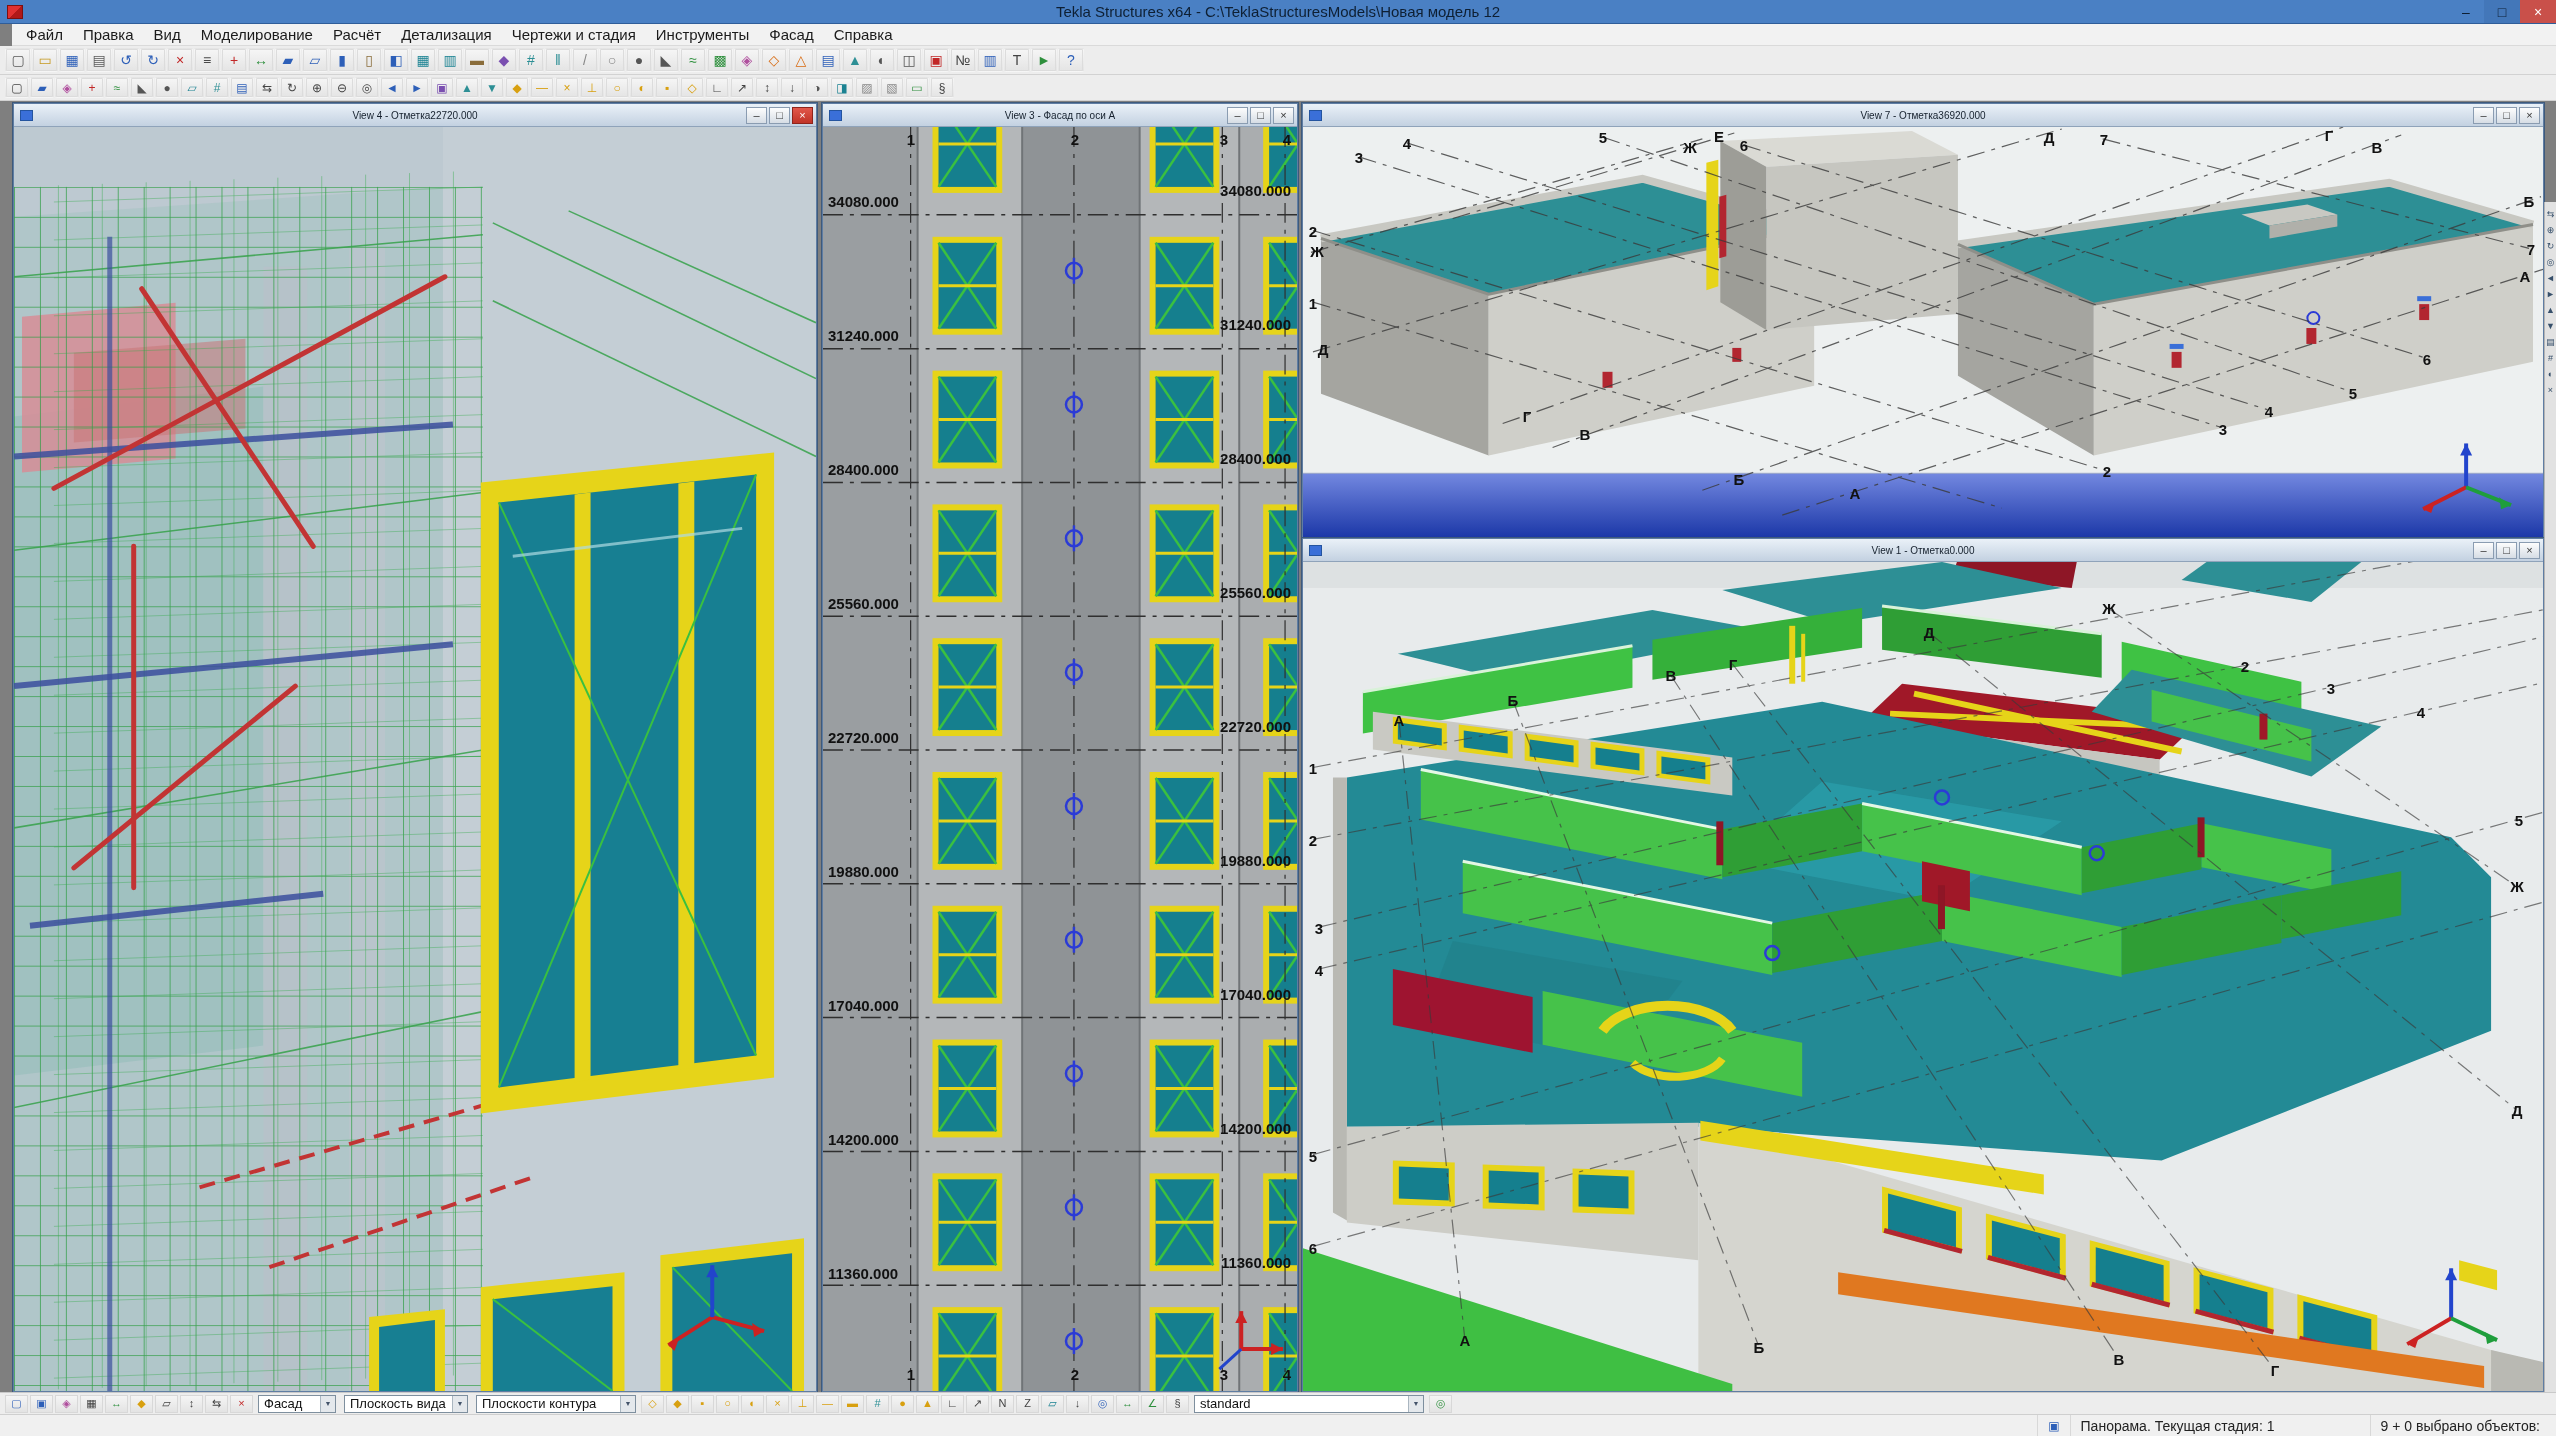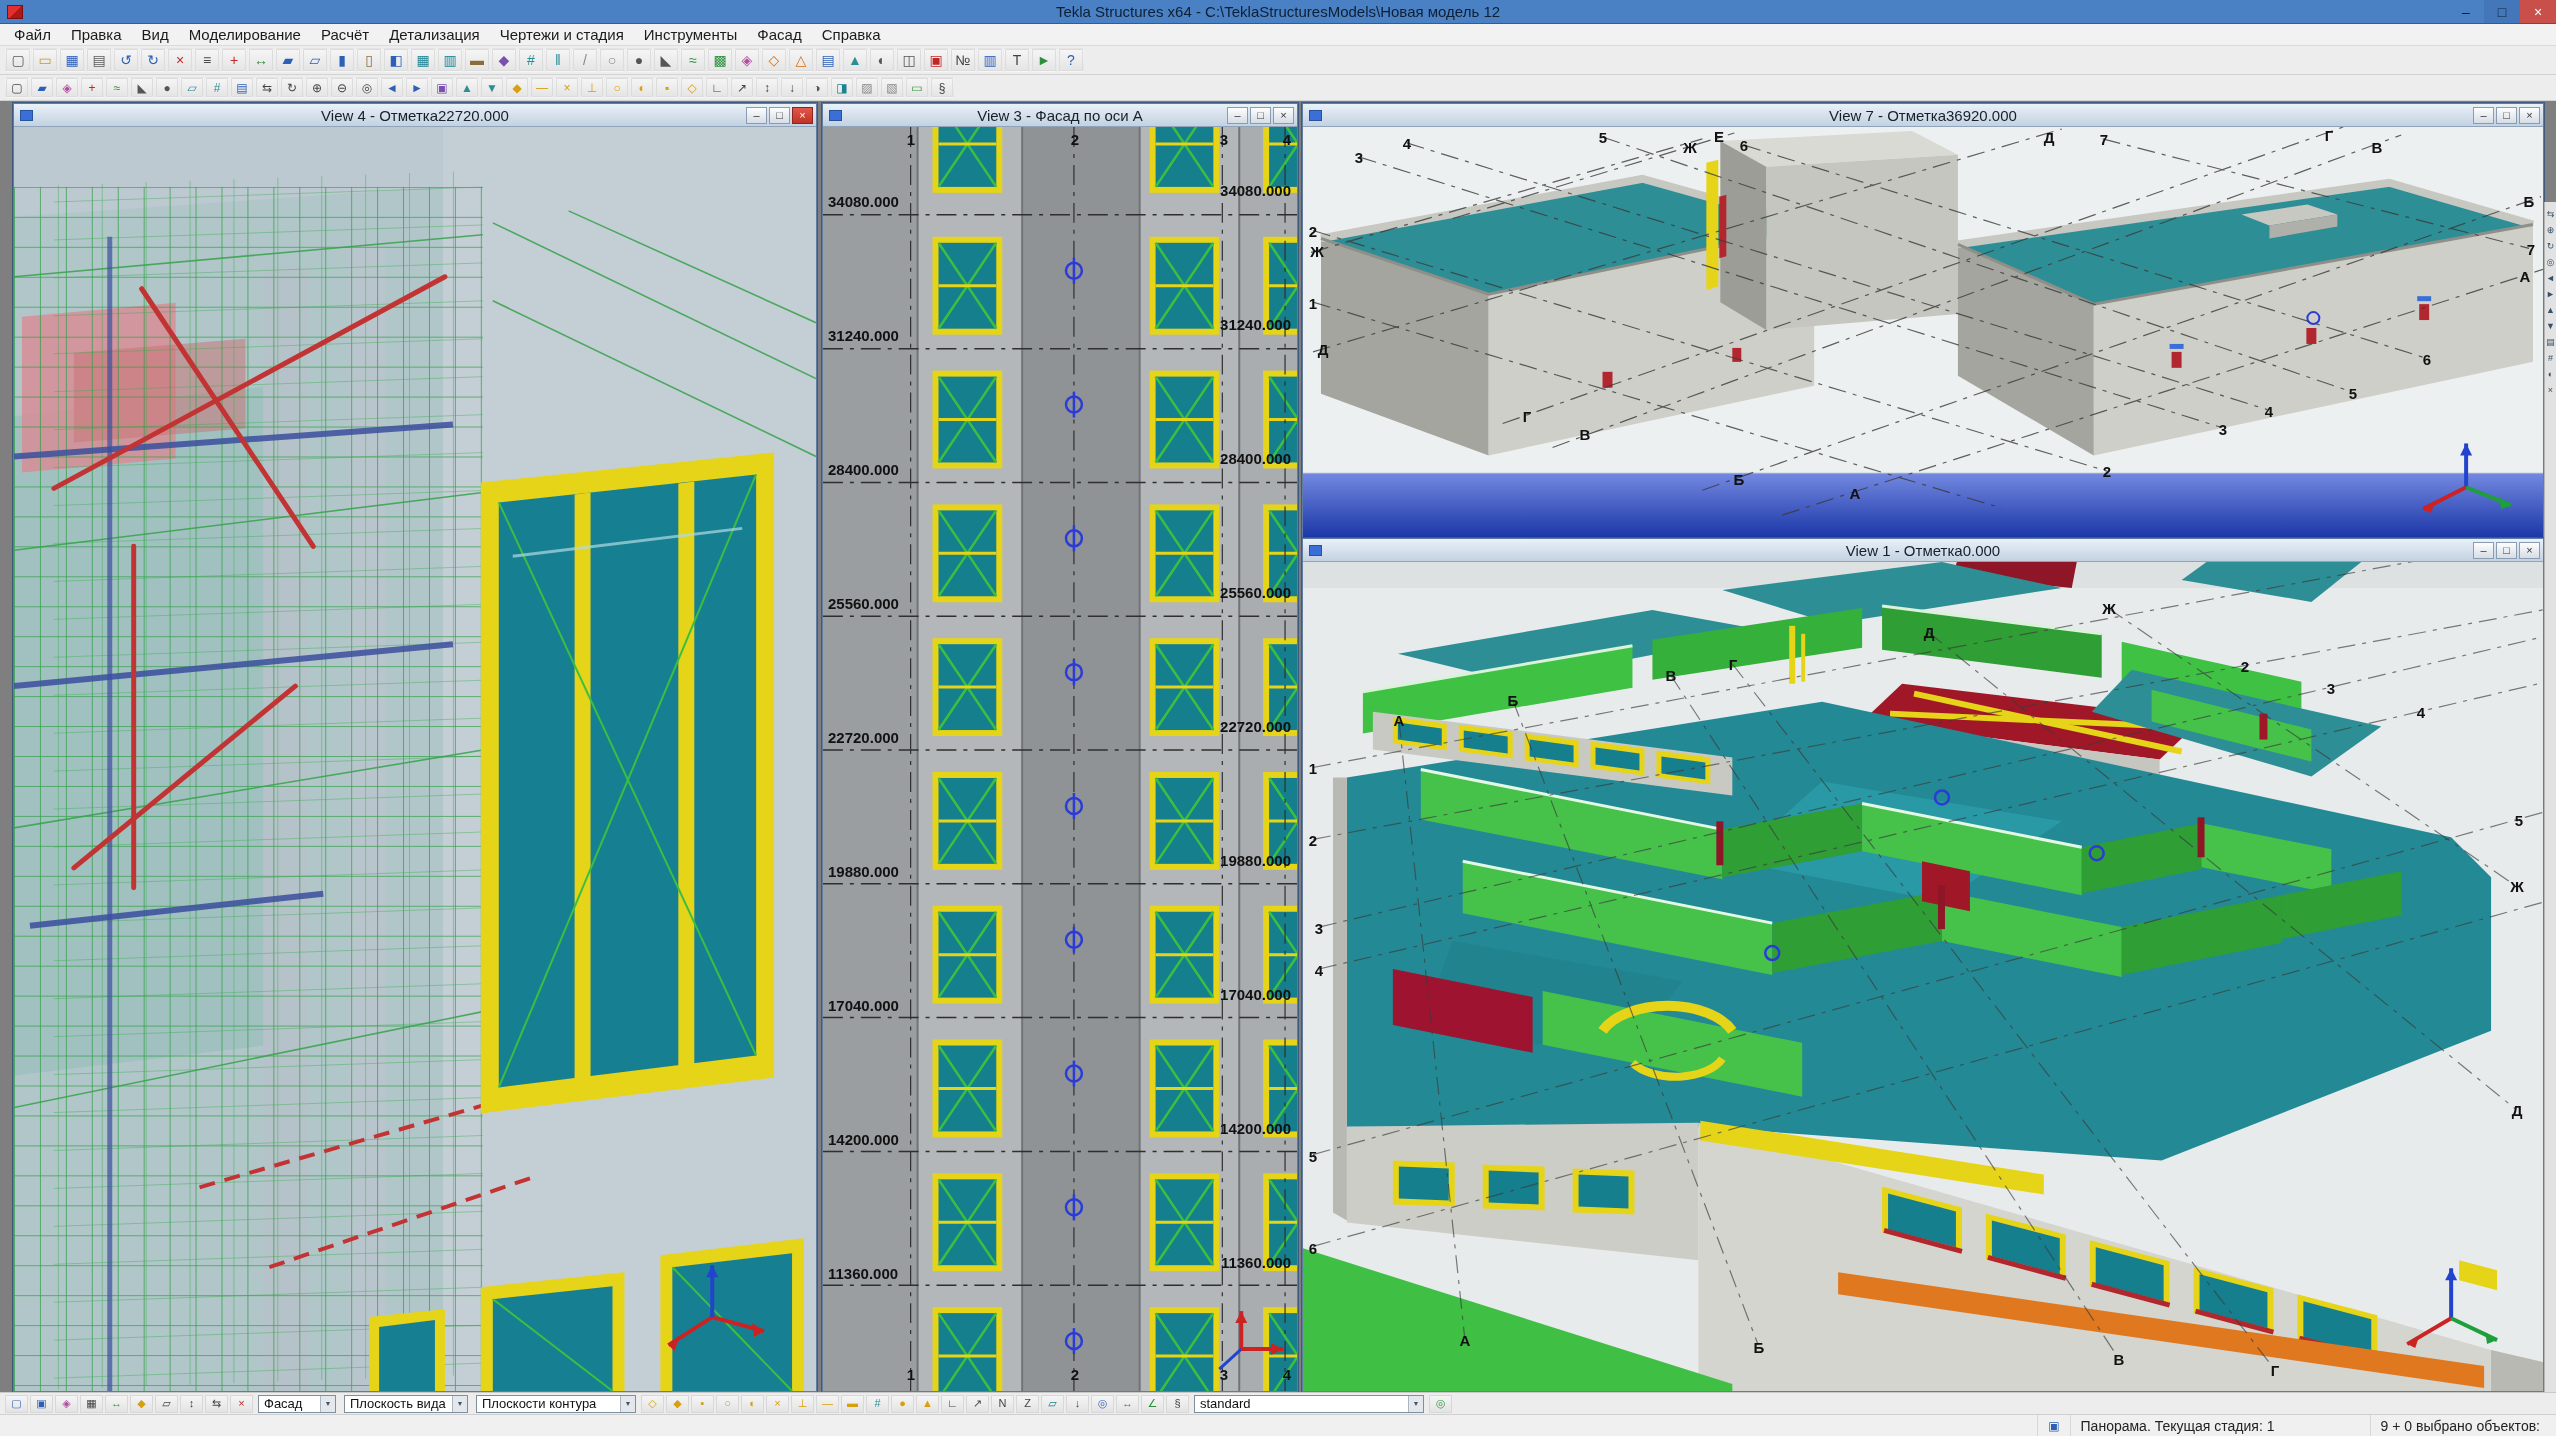--- a/index.html
+++ b/index.html
@@ -13,21 +13,21 @@
   .app-icon{width:16px;height:14px;margin:0 7px;border:1px solid #7c1010;
     background:linear-gradient(135deg,#e03030 0 50%,#b01818 50% 100%);flex:none}
   .tb-title{position:absolute;left:50%;transform:translateX(-50%);font-size:15px;white-space:nowrap}
   .tb-btns{margin-left:auto;display:flex;height:100%}
   .tb-btn{width:36px;display:flex;align-items:center;justify-content:center;
     font-size:14px;color:#0e1f33;background:#4a80c4}
   .tb-btn.maxb{background:#4377b9}
   .tb-btn.closeb{background:#c9504a;color:#fff}
 
   
-  .menubar{position:absolute;top:24px;left:0;right:0;height:22px;background:#f2f2f2;
+  .menubar{position:absolute;top:24px;left:12px;right:0;height:22px;background:#f2f2f2;
     border-bottom:1px solid #dadada;display:flex;align-items:center;padding-left:4px}
   .menu-item{padding:2px 10px;font-size:15px;color:#1b1b1b;white-space:nowrap}
 
   
   .toolbar{position:absolute;left:0;right:0;background:#ededed;border-bottom:1px solid #d2d2d2;
     display:flex;align-items:center;padding-left:5px}
   .toolbar.r1{top:46px;height:29px}
   .toolbar.r2{top:75px;height:26px}
   .tbtn{width:26px;height:24px;display:flex;align-items:center;justify-content:center;
     border:1px solid transparent;border-radius:2px;background:linear-gradient(#f6f6f6,#e4e4e4);
@@ -36,21 +36,21 @@
   .tbtn .g{font-size:14px;line-height:1}
   .toolbar.r2 .tbtn .g{font-size:12px}
 
   
   .workspace{position:absolute;top:101px;left:0;right:0;height:1291px;background:#7f7f7f;overflow:hidden}
   .view{position:absolute;border:1px solid #5f7da3;background:#fff;display:flex;flex-direction:column;
     box-shadow:0 0 0 1px #3e5a7c}
   .vtitle{height:23px;background:linear-gradient(#eaf1f8,#c3d1e1);border-bottom:1px solid #8fa3ba;
     display:flex;align-items:center;position:relative;flex:none}
   .vicon{width:13px;height:11px;margin:0 6px;background:#3a6fd8;border:1px solid #24549f;flex:none}
-  .vtext{position:absolute;left:50%;transform:translateX(-50%);font-size:15px;color:#15202d;white-space:nowrap}
+  .vtext{position:absolute;left:50%;transform:translateX(-50%);font-size:10px;color:#15202d;white-space:nowrap}
   .vbtns{margin-left:auto;display:flex;gap:2px;padding-right:3px}
   .vbtn{width:21px;height:17px;background:linear-gradient(#fdfdfd,#d6dde5);border:1px solid #8a9cb1;
     font-size:11px;display:flex;align-items:center;justify-content:center;color:#333}
   .vbtn.close-red{background:linear-gradient(#e2574a,#c03327);border-color:#8e241b;color:#fff}
   .vbody{position:relative;flex:1;overflow:hidden;background:#aeb6ba}
   .vsvg{position:absolute;inset:0;width:100%;height:100%;display:block}
   .overlay,.fill{position:absolute;inset:0;pointer-events:none}
   .glabel{position:absolute;transform:translate(-50%,-50%);font-size:15px;font-weight:bold;color:#111;line-height:1}
   .elev{position:absolute;font-size:15px;font-weight:bold;color:#111;line-height:1}
   .elev.l{left:5px}

